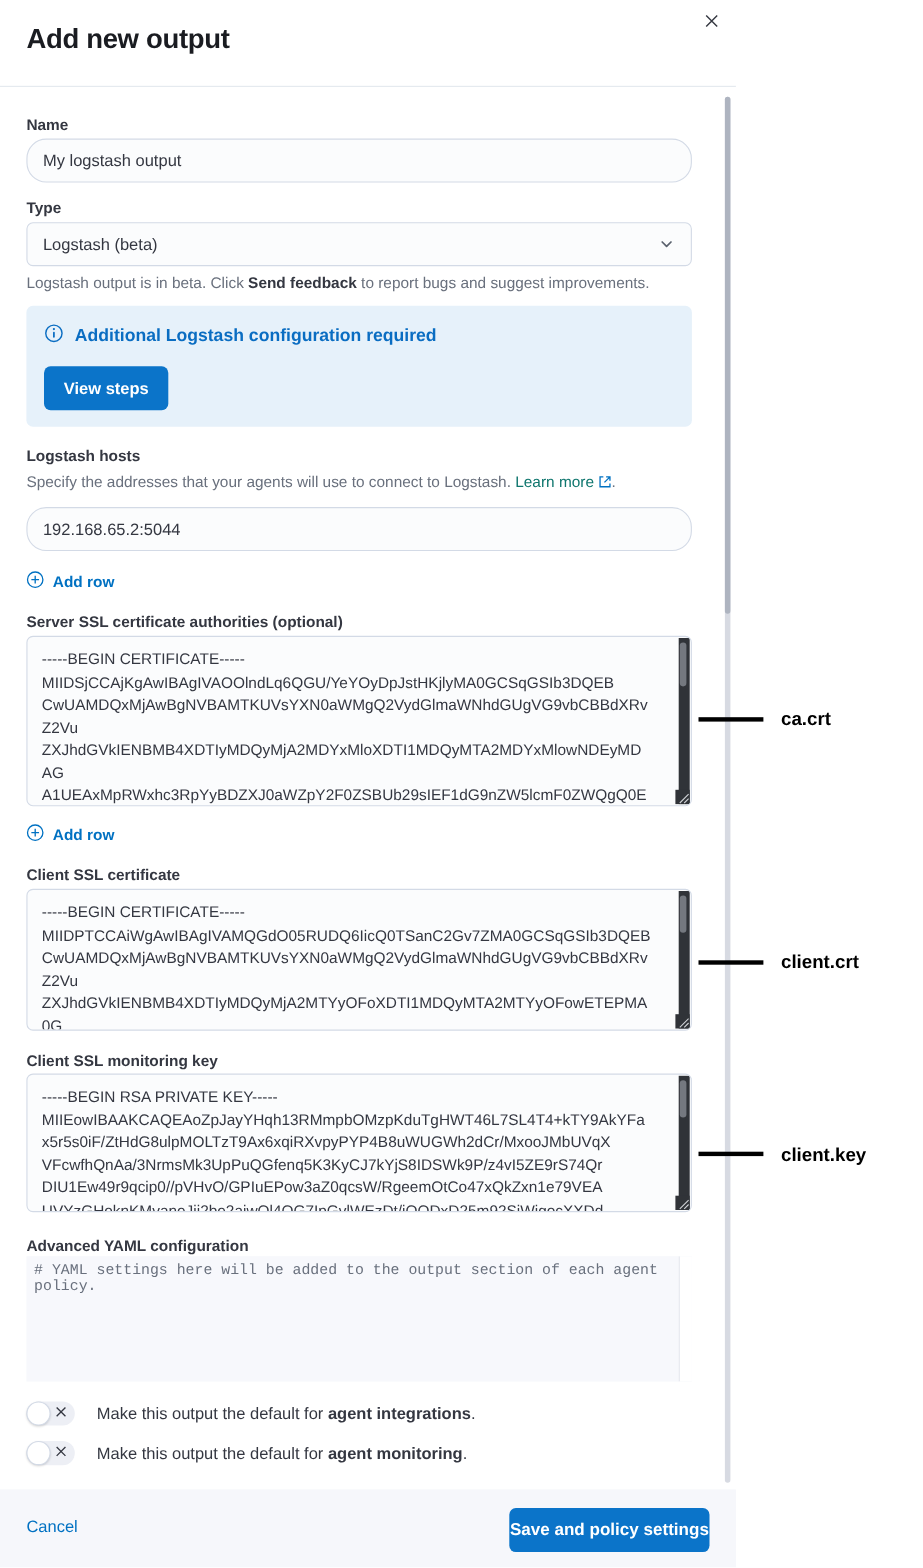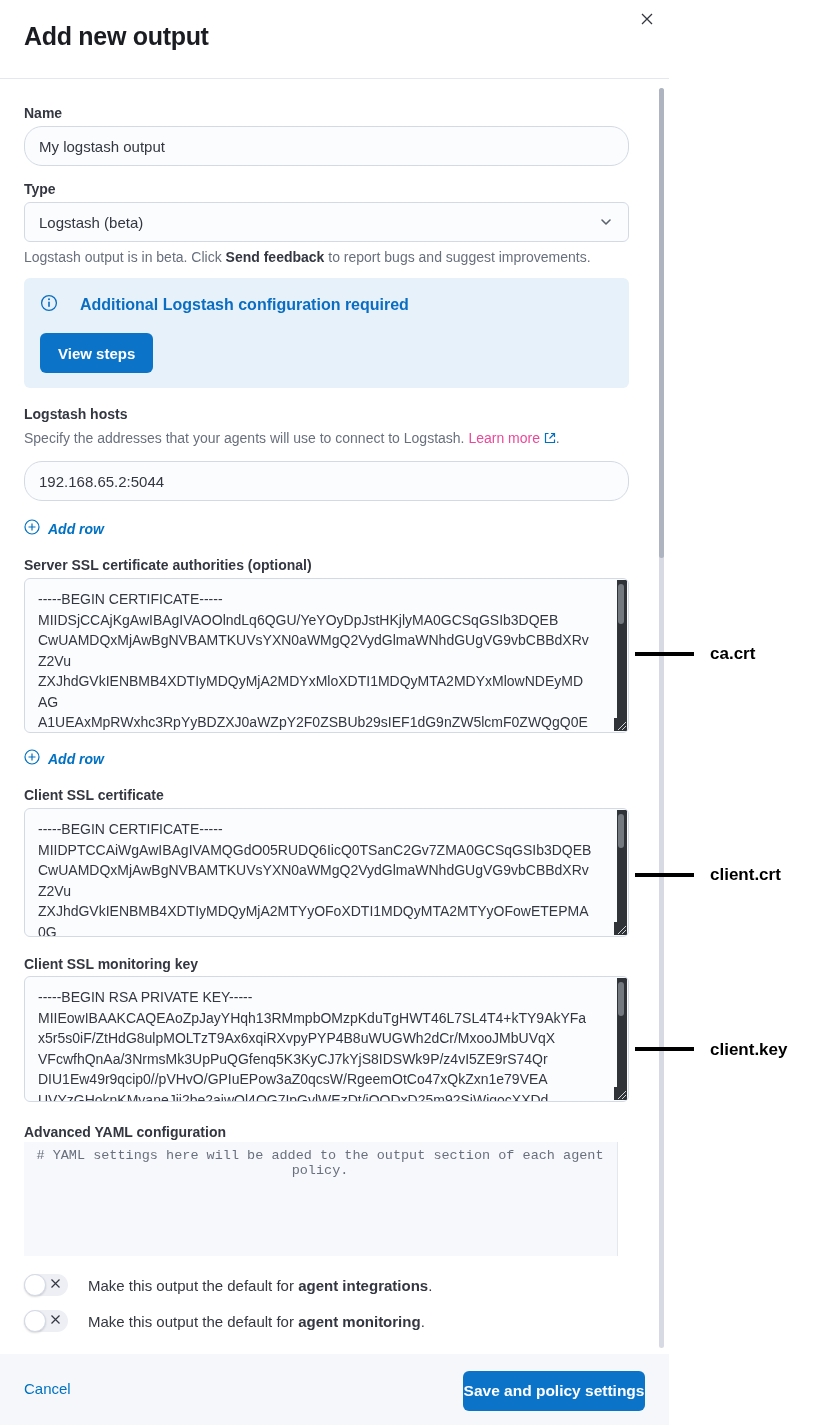--- a/index.html
+++ b/index.html
@@ -29,54 +29,54 @@
   .text-input { position:absolute; left:24px; width:605px; height:40px; background:#fbfcfd;
                 border:1px solid #d3dae6; border-radius:18px; font-size:15px; color:#343741;
                 padding:0 14px; font-family:"Liberation Sans", sans-serif; }
   .select-box { position:absolute; left:24px; width:605px; height:40px; background:#fbfcfd;
                 border:1px solid #d3dae6; border-radius:6px; display:flex; align-items:center;
                 padding:0 14px; font-size:15px; color:#343741; cursor:pointer; }
   .select-box .chev { margin-left:auto; display:flex; }
 
   .help-text { position:absolute; left:24px; font-size:14px; color:#69707d; line-height:20px; }
   .help-text b { color:#343741; }
-  .link { color:#ec4899; text-decoration:none; cursor:pointer;margin-top:28px; }
+  .link { color:#0f766e; text-decoration:none; cursor:pointer;margin-top:28px; }
 
   
   .callout { position:absolute; left:24px; top:278px; width:605px; height:110px;
              background:#e6f1fa; border-radius:6px; padding:16px; }
-  .callout-title-row { display:flex; align-items:center; gap:22px; color:#0a6dc2;
+  .callout-title-row { display:flex; align-items:center; gap:10px; color:#0a6dc2;
                        font-size:16px; font-weight:700; }
   .view-steps-btn { position:absolute; left:16px; top:55px; height:40px; padding:0 18px;
                     background:#0b74c9; color:#fff; border:none; border-radius:6px;
                     font-size:15px; font-weight:700; cursor:pointer;
                     font-family:"Liberation Sans", sans-serif; }
 
   
   .add-row { position:absolute; left:24px; display:flex; align-items:center; gap:8px;
-             color:#0071c2; font-size:14px; font-weight:700; cursor:pointer;font-style:italic; }
+             color:#0071c2; font-size:14px; font-weight:700; cursor:pointer; }
 
   
   .cert-box { position:absolute; left:24px; width:605px; background:#fbfcfd;
               border:1px solid #d3dae6; border-radius:6px; overflow:hidden; }
   .cert-text { position:absolute; left:0; top:0; right:12px; bottom:0; padding:10px 2px 0 13px;
                font-size:14px; line-height:20.5px; color:#343741; white-space:pre;
                overflow:hidden; font-family:"Liberation Sans", sans-serif; }
   .cert-scroll { position:absolute; top:1px; bottom:1px; right:1px; width:10px; background:#303338; }
   .cert-thumb { position:absolute; top:4px; right:3px; width:6px; height:40px;
                 background:#74787f; border-radius:3px; }
   .resize-handle { position:absolute; right:1px; bottom:1px; width:13px; height:13px;
                    background:#303338; display:flex; align-items:flex-end; justify-content:flex-end; }
 
   
   .yaml-editor { position:absolute; left:24px; top:1142px; width:605px; height:114px;
                  background:#f7f8fc; overflow:hidden; cursor:text; }
   .yaml-placeholder { position:absolute; left:7px; top:6px; right:20px;
                       font-family:"Liberation Mono","DejaVu Sans Mono",monospace;
-                      font-size:13.5px; color:#69707d; white-space:pre-wrap;text-align:center; }
+                      font-size:13.5px; color:#69707d; white-space:pre-wrap; }
   .yaml-gutter { position:absolute; right:0; top:0; width:12px; height:114px; background:#fff;
                  border-left:1px solid #e4e7ee; }
 
   
   .toggle-row { position:absolute; left:24px; display:flex; align-items:center; gap:20px; }
   .switch { position:relative; width:44px; height:22px; border-radius:11px; background:#edeff5;
             cursor:pointer; flex:0 0 auto; }
   .switch .knob { position:absolute; left:0px; top:0px; width:22px; height:22px; border-radius:50%;
                   background:#fff; border:1px solid #d3dae6; box-shadow:0 1px 2px rgba(0,0,0,.15); }
   .switch .cross { position:absolute; right:6px; top:3px; display:flex; }

